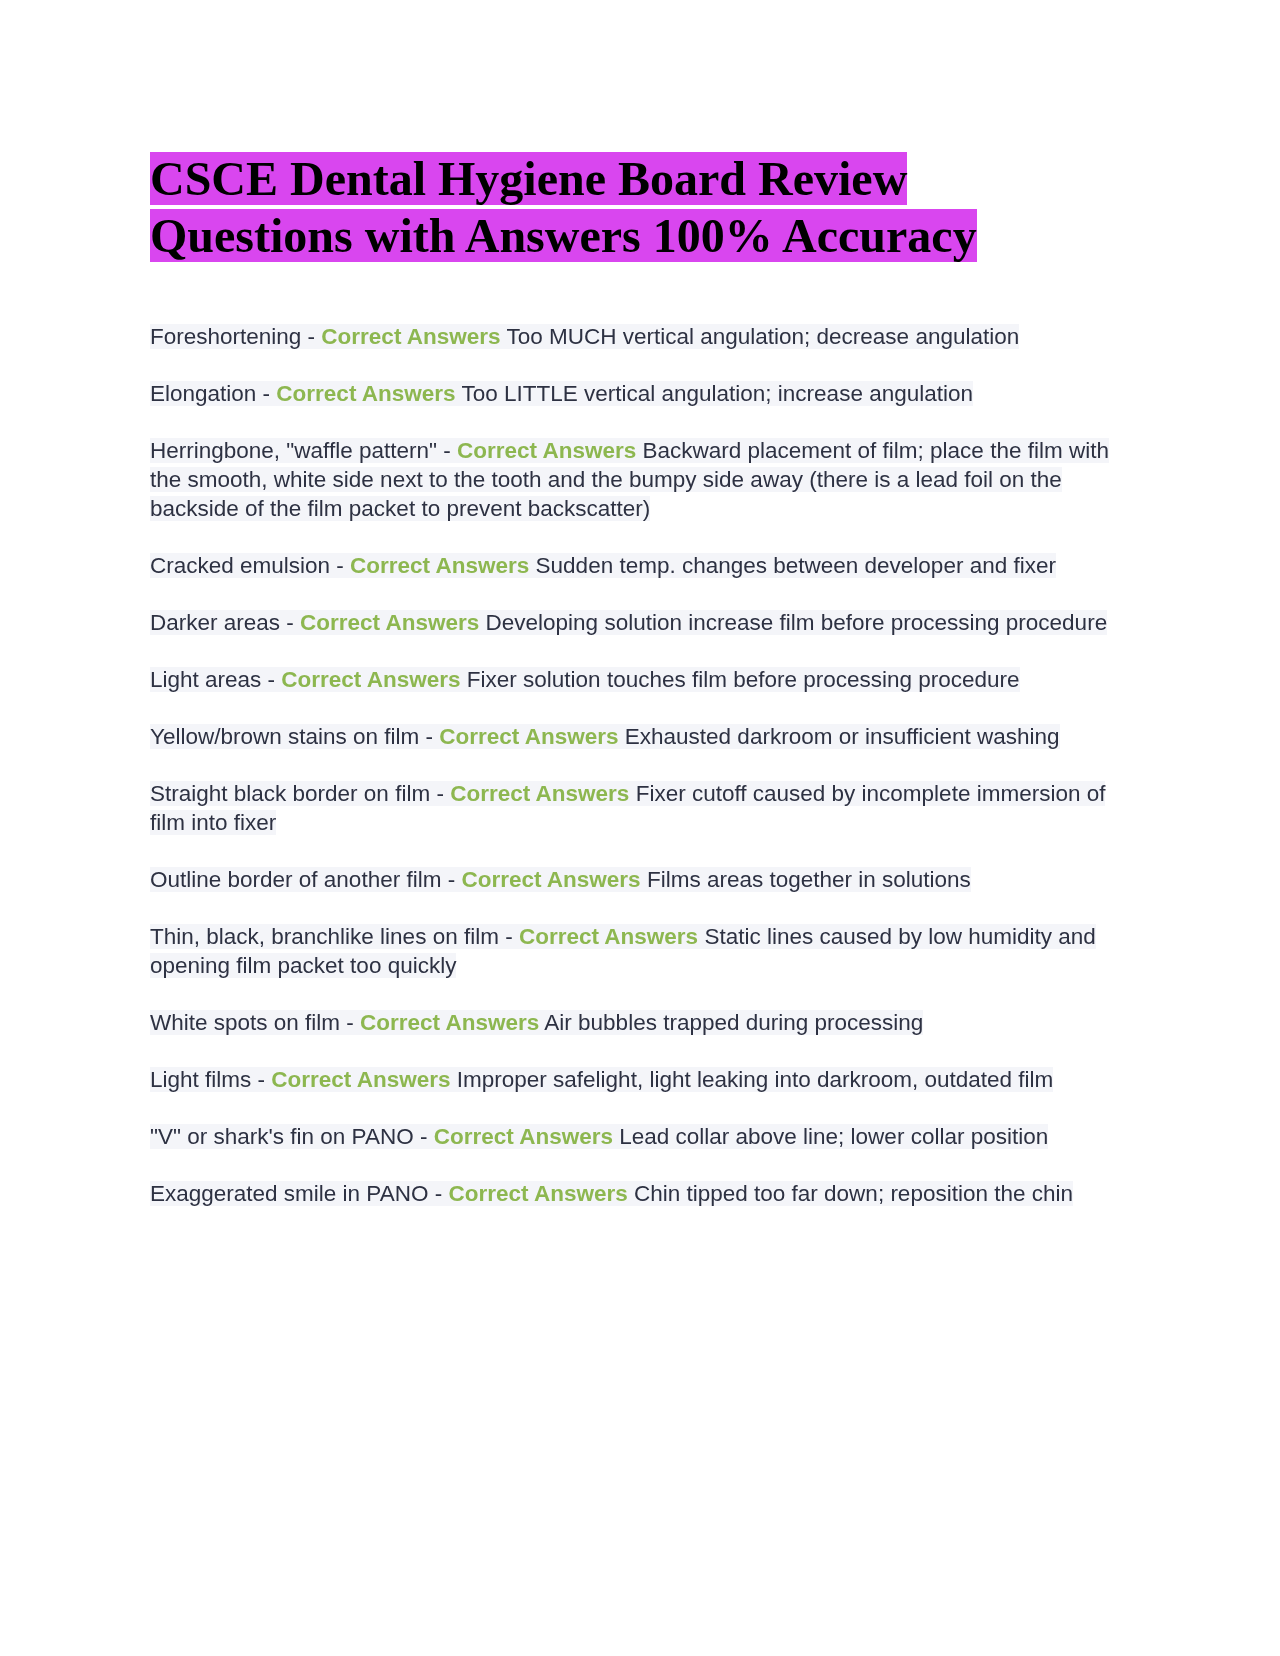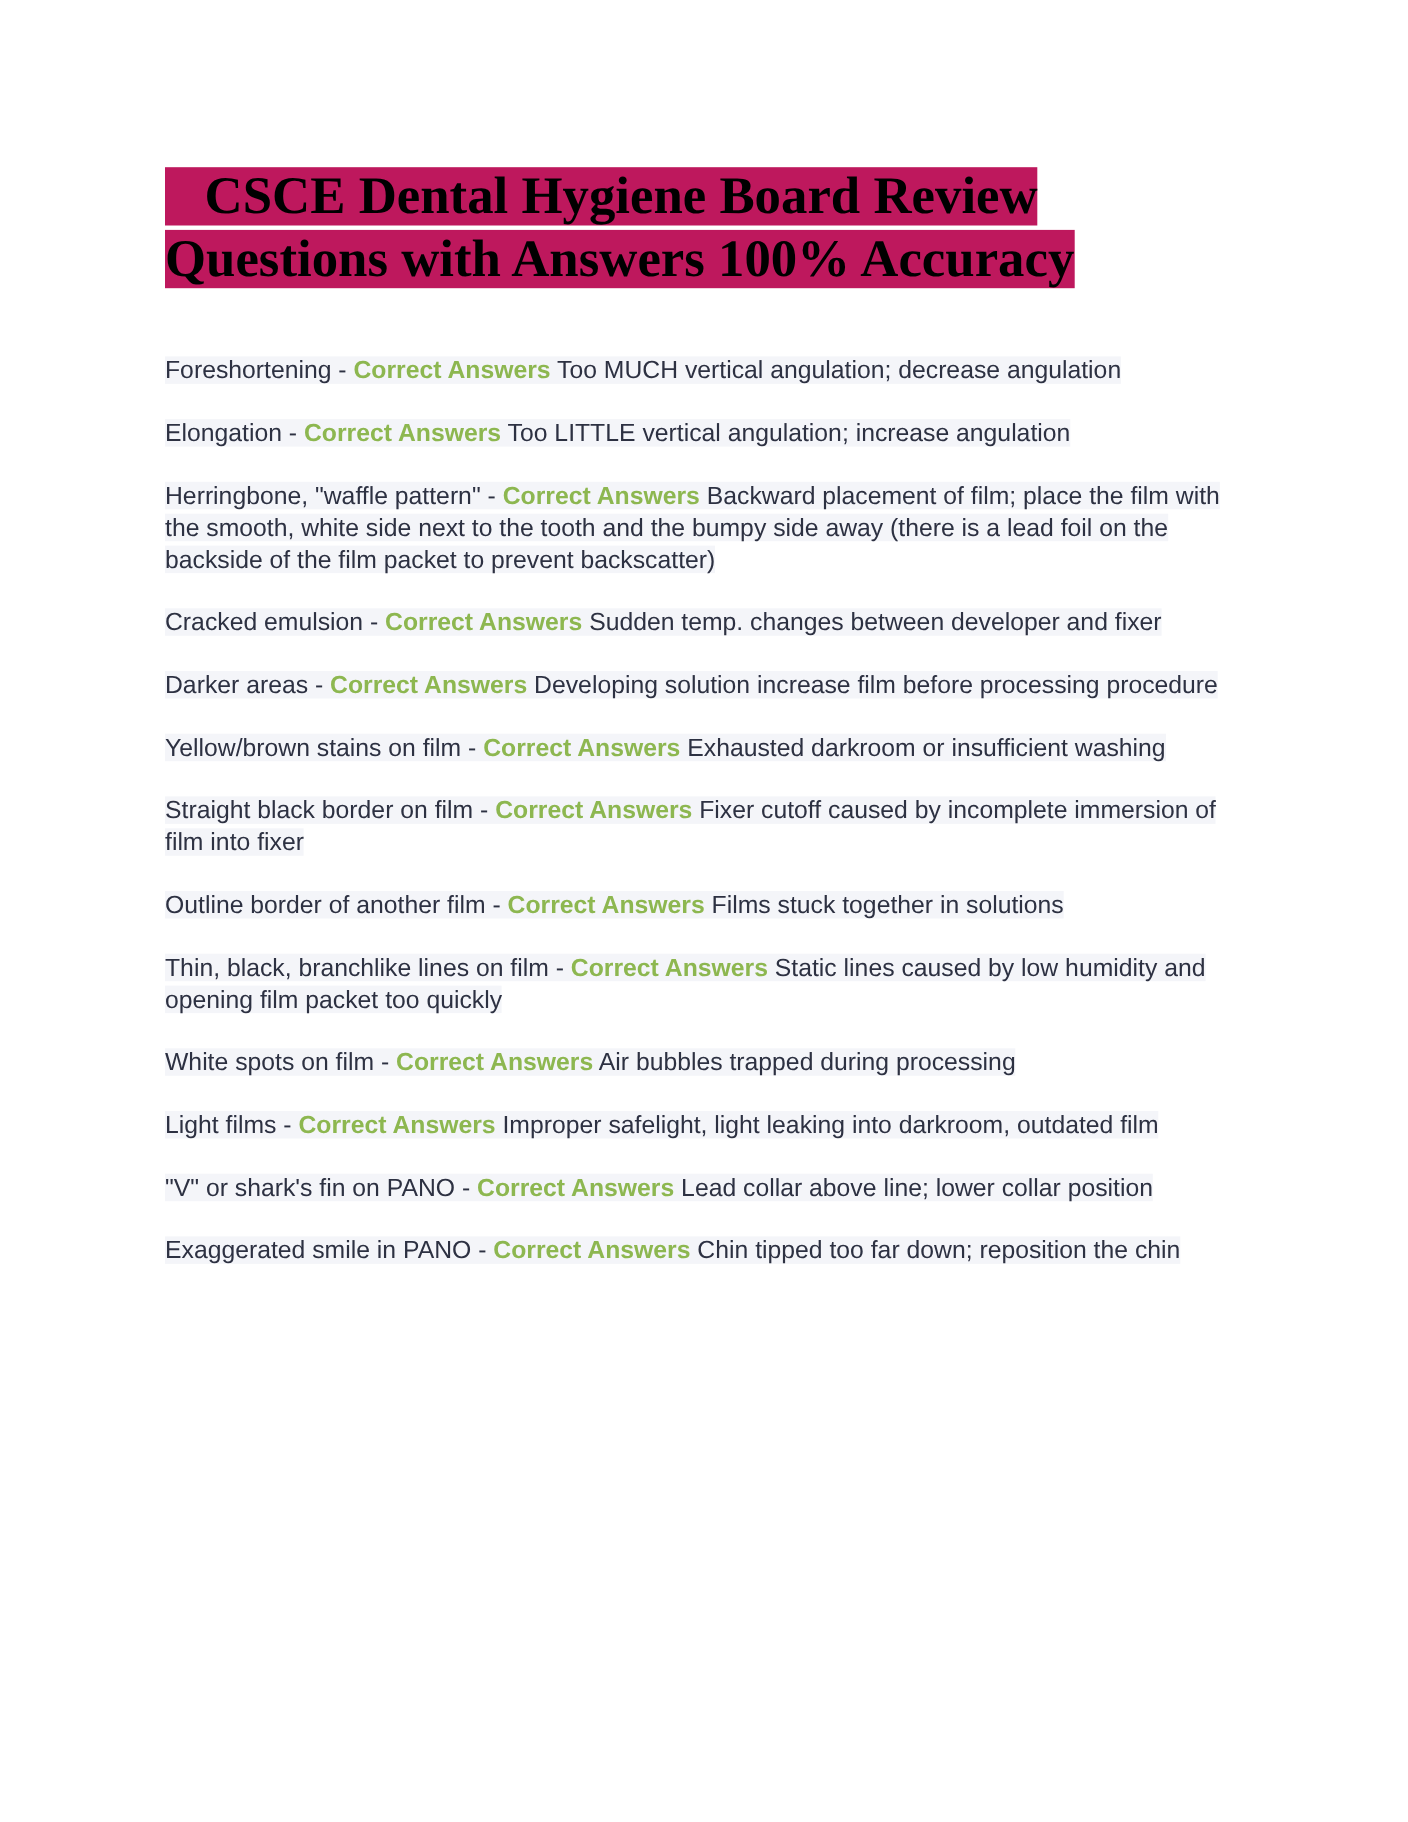--- a/index.html
+++ b/index.html
@@ -23,22 +23,21 @@
       margin: 0;
       font-family: "DejaVu Serif", "Liberation Serif", serif;
       font-family: "Liberation Serif", serif;
       font-weight: bold;
       font-size: 48px;
       line-height: 57px;
       color: #000000;
       width: 900px;
     }
     .title span {
-      background: #be185d;
-      padding-left: 36px;
+      background: #d946ef;
     }
     .qa-list {
       margin-top: 58px;
     }
     .qa-item {
       font-family: "Liberation Sans", sans-serif;
       font-size: 22.5px;
       line-height: 29px;
       color: #2d3142;
       margin: 0 0 28px 0;
@@ -64,27 +63,28 @@
     <p class="qa-item"><span class="hl"><span>Foreshortening</span><span> - </span><span class="label">Correct Answers</span> <span>Too MUCH vertical angulation; decrease angulation</span></span></p>
 
     <p class="qa-item"><span class="hl"><span>Elongation</span><span> - </span><span class="label">Correct Answers</span> <span>Too LITTLE vertical angulation; increase angulation</span></span></p>
 
     <p class="qa-item"><span class="hl"><span>Herringbone, "waffle pattern"</span><span> - </span><span class="label">Correct Answers</span> <span>Backward placement of film; place the film with the smooth, white side next to the tooth and the bumpy side away (there is a lead foil on the backside of the film packet to prevent backscatter)</span></span></p>
 
     <p class="qa-item"><span class="hl"><span>Cracked emulsion</span><span> - </span><span class="label">Correct Answers</span> <span>Sudden temp. changes between developer and fixer</span></span></p>
 
     <p class="qa-item"><span class="hl"><span>Darker areas</span><span> - </span><span class="label">Correct Answers</span> <span>Developing solution increase film before processing procedure</span></span></p>
 
+    <p class="qa-item"><span class="hl"><span>Light areas</span><span> - </span><span class="label">Correct Answers</span> <span>Fixer solution touches film before processing procedure</span></span></p>
 
     <p class="qa-item"><span class="hl"><span>Yellow/brown stains on film</span><span> - </span><span class="label">Correct Answers</span> <span>Exhausted darkroom or insufficient washing</span></span></p>
 
 
     <p class="qa-item"><span class="hl"><span>Straight black border on film</span><span> - </span><span class="label">Correct Answers</span> <span>Fixer cutoff caused by incomplete immersion of film into fixer</span></span></p>
 
-    <p class="qa-item"><span class="hl"><span>Outline border of another film</span><span> - </span><span class="label">Correct Answers</span> <span>Films stuck together in solutions</span></span></p>
+    <p class="qa-item"><span class="hl"><span>Outline border of another film</span><span> - </span><span class="label">Correct Answers</span> <span>Films areas together in solutions</span></span></p>
 
     <p class="qa-item"><span class="hl"><span>Thin, black, branchlike lines on film</span><span> - </span><span class="label">Correct Answers</span> <span>Static lines caused by low humidity and opening film packet too quickly</span></span></p>
 
     <p class="qa-item"><span class="hl"><span>White spots on film</span><span> - </span><span class="label">Correct Answers</span> <span>Air bubbles trapped during processing</span></span></p>
 
     <p class="qa-item"><span class="hl"><span>Light films</span><span> - </span><span class="label">Correct Answers</span> <span>Improper safelight, light leaking into darkroom, outdated film</span></span></p>
 
     <p class="qa-item"><span class="hl"><span>"V" or shark's fin on PANO</span><span> - </span><span class="label">Correct Answers</span> <span>Lead collar above line; lower collar position</span></span></p>
 
     <p class="qa-item"><span class="hl"><span>Exaggerated smile in PANO</span><span> - </span><span class="label">Correct Answers</span> <span>Chin tipped too far down; reposition the chin</span></span></p>

